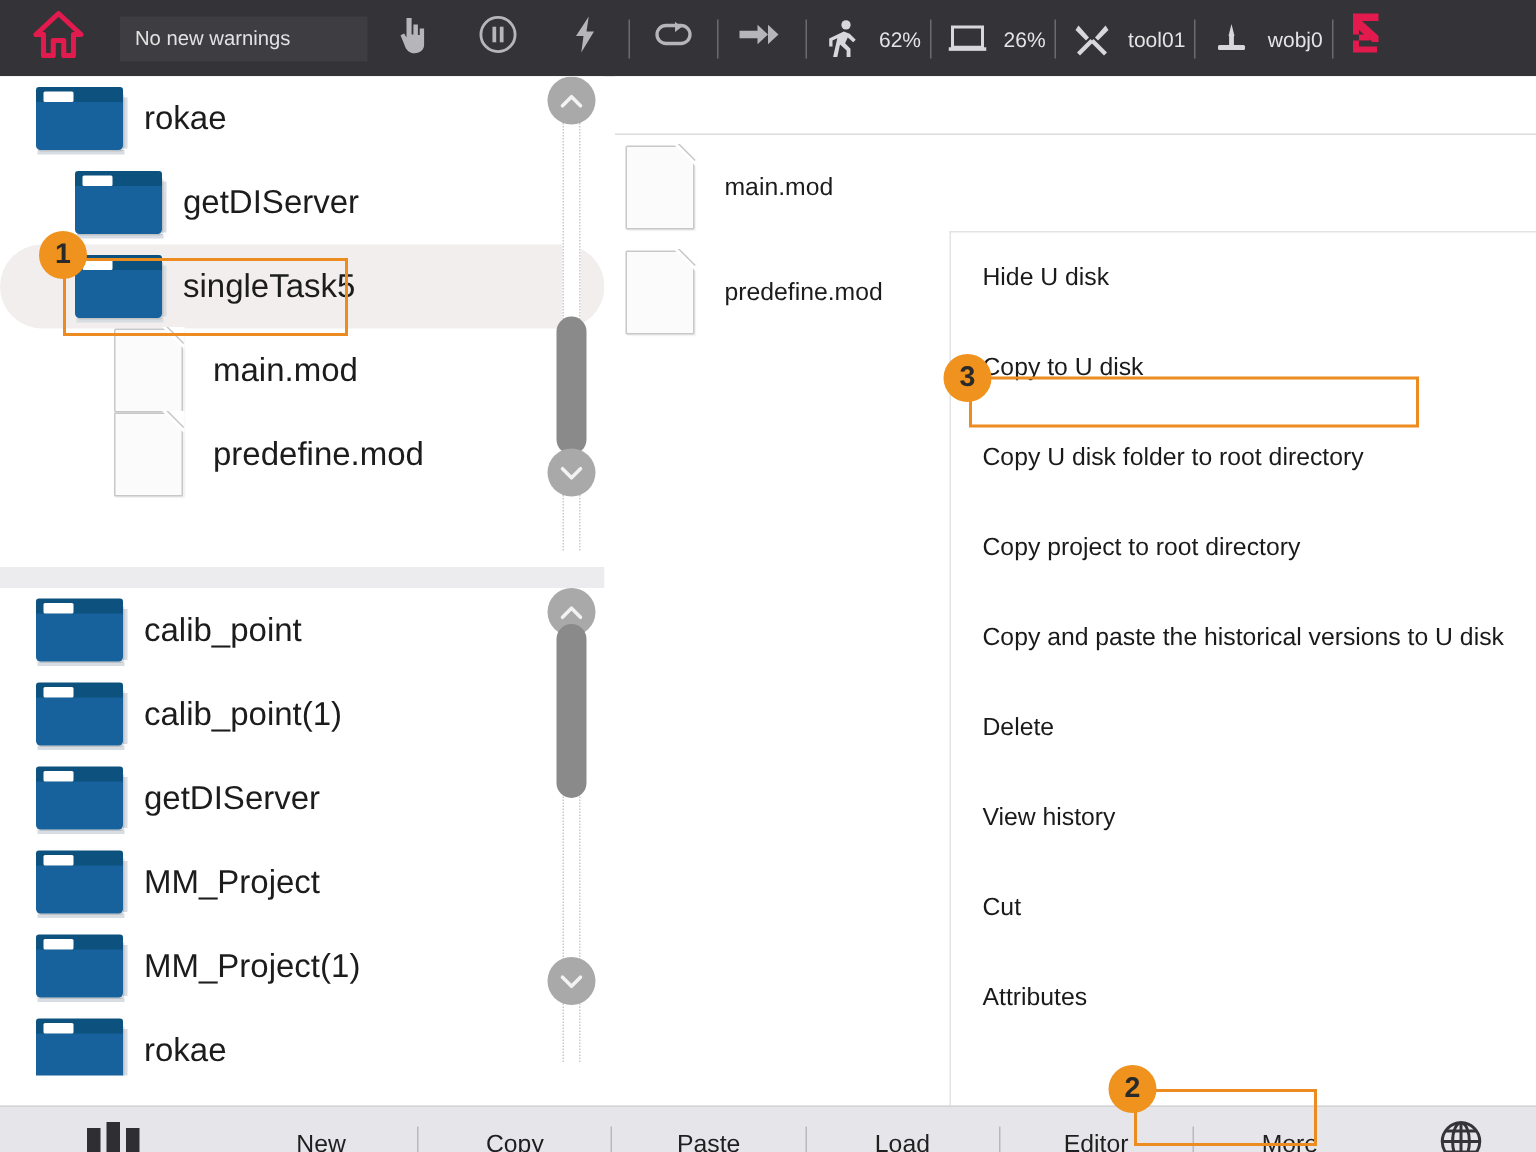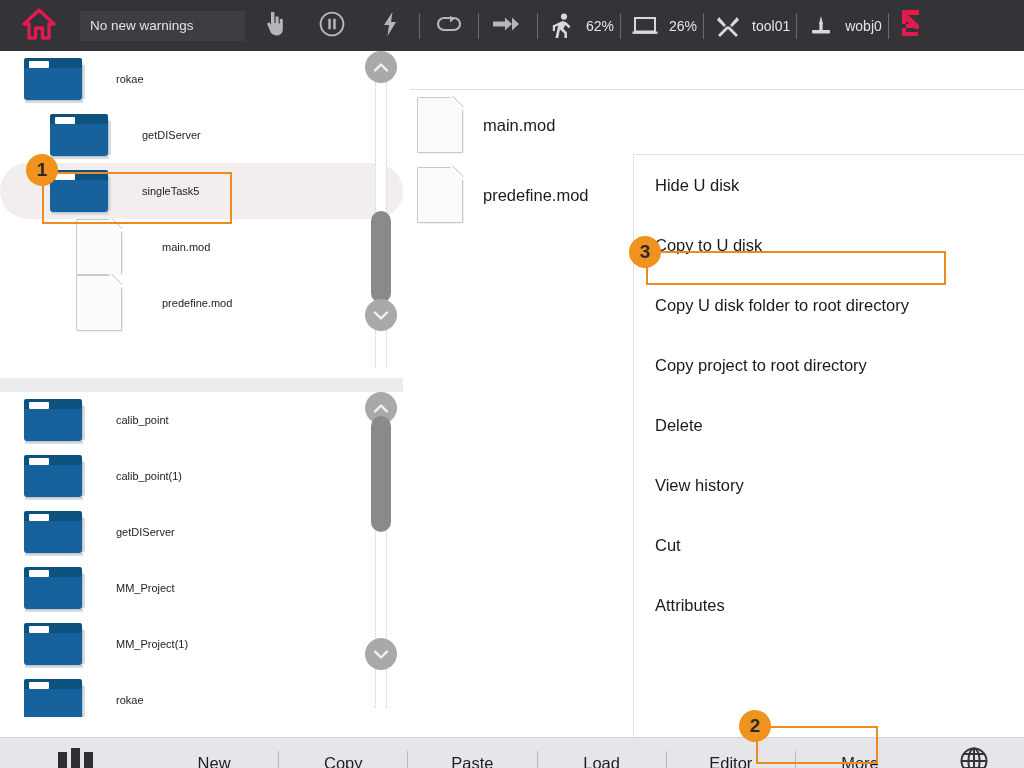--- a/index.html
+++ b/index.html
@@ -72,23 +72,22 @@
     position: relative;
     display: flex; align-items: center;
     height: 56px;
     padding-left: 24px;
   }
   .row.selected {
     background: #f2eeee;
     border-radius: 28px;
   }
   .row .label {
-    font-size: 11px; color: #1c1c1c;
+    font-size: 22px; color: #1c1c1c;
     white-space: nowrap;
-    margin-left: 20px;
   }
   .row.indent1 { padding-left: 50px; }
   .row.indent2 { padding-left: 76px; }
 
   
   .folder-ico {
     width: 58px; height: 42px;
     position: relative; flex: 0 0 auto; margin-right: 14px;
   }
   .folder-ico .body {
@@ -565,20 +564,23 @@
               <div class="ctx-item">
                 <span>Copy to U disk</span>
               </div>
               <div class="ctx-item">
                 <span>Copy U disk folder to root directory</span>
               </div>
               <div class="ctx-item">
                 <span>Copy project to root directory</span>
               </div>
               <div class="ctx-item">
+                <span>Copy and paste the historical versions to U disk</span>
+              </div>
+              <div class="ctx-item">
                 <span>Delete</span>
               </div>
               <div class="ctx-item">
                 <span>View history</span>
               </div>
               <div class="ctx-item">
                 <span>Cut</span>
               </div>
               <div class="ctx-item">
                 <span>Attributes</span>

